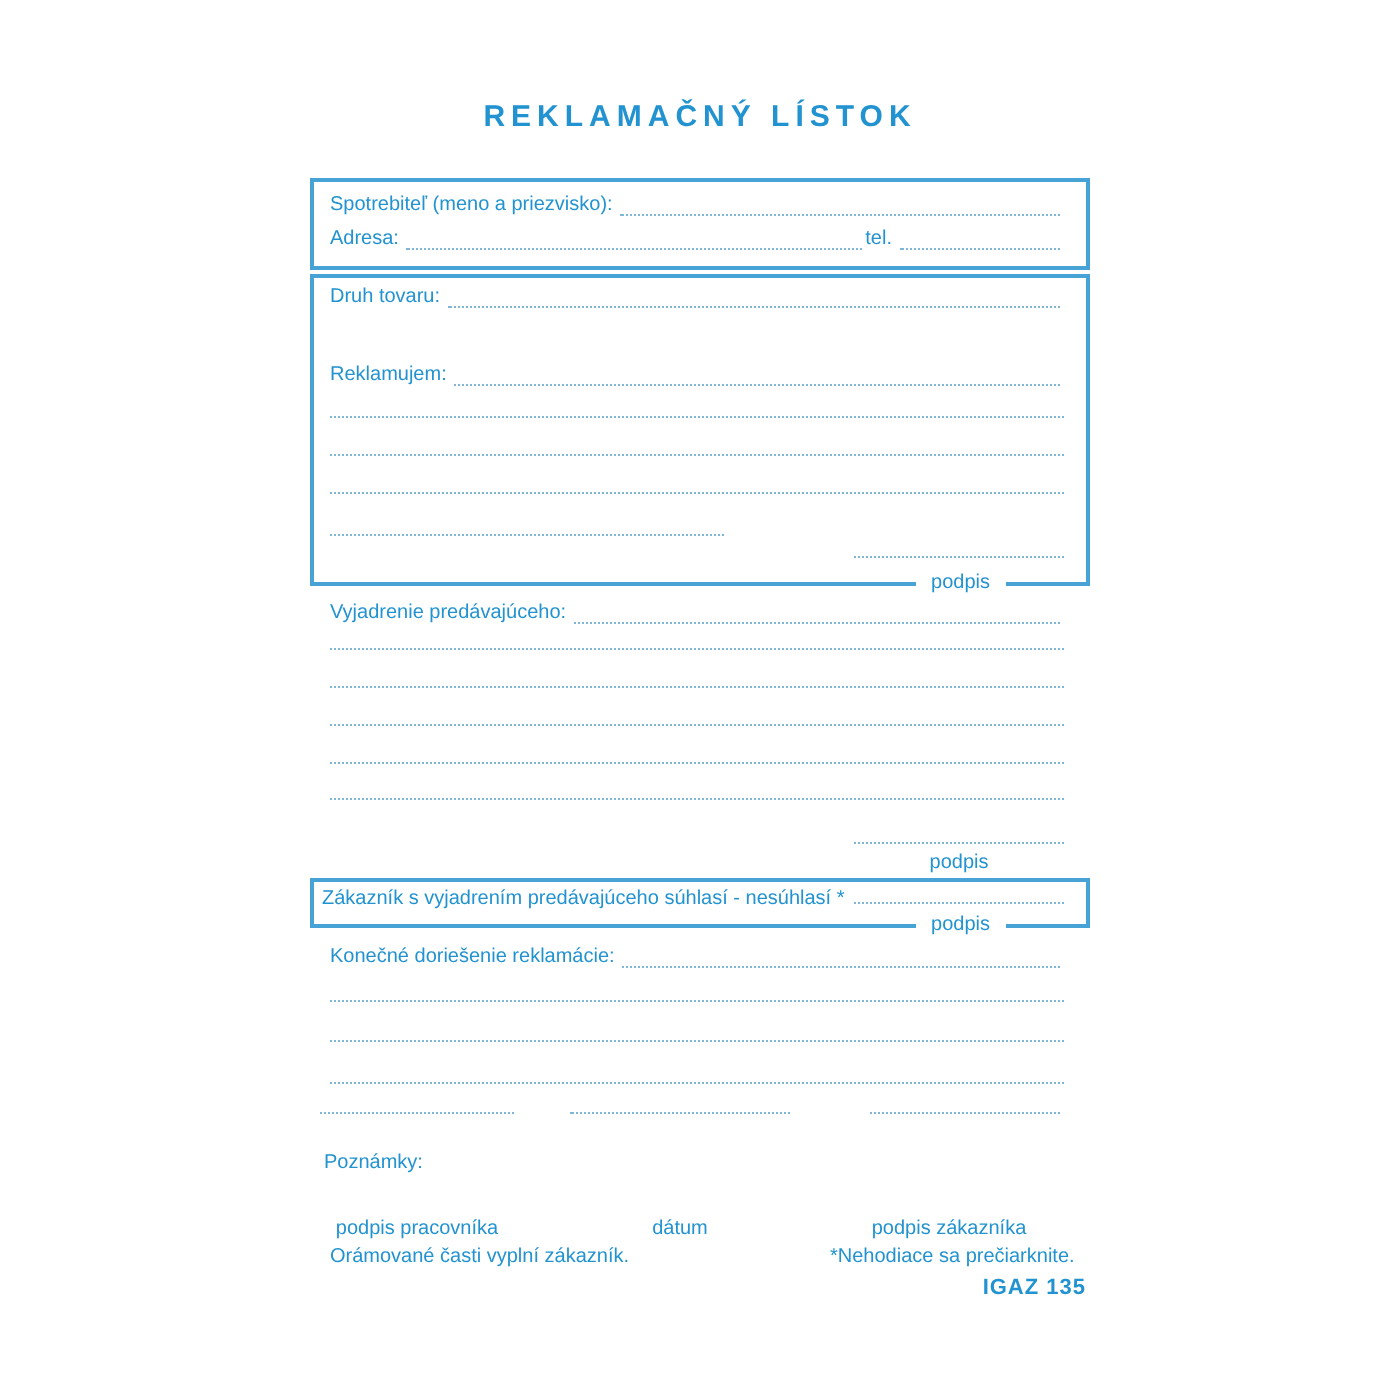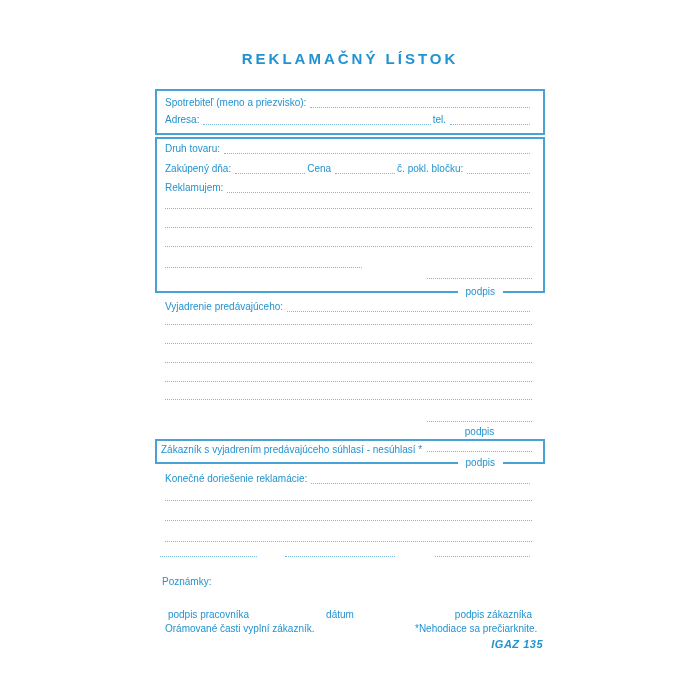--- a/index.html
+++ b/index.html
@@ -36,21 +36,21 @@
     padding:0 8px;font-size:10px;line-height:13px;color:var(--blue);
   }
   .podpis-free{
     position:absolute;right:13px;width:105px;text-align:center;
     font-size:10px;line-height:12px;color:var(--blue);
   }
   .abs-lbl{position:absolute;font-size:10px;line-height:12px;white-space:nowrap;color:var(--blue);}
   .sig{position:absolute;font-size:10px;line-height:12px;text-align:center;color:var(--blue);margin-top:48px;}
   .foot{position:absolute;font-size:10px;line-height:11px;white-space:nowrap;color:var(--blue);}
   .formid{
-    position:absolute;right:2px;font-size:11px;font-style:italic;font-weight:bold;
+    position:absolute;right:2px;font-size:11px;font-weight:bold;
     letter-spacing:0.5px;color:var(--blue);
   }
 </style>
 </head>
 <body>
 
 <div class="page">
   <div class="content">
 
     <div class="title">REKLAMAČNÝ LÍSTOK</div>
@@ -65,28 +65,20 @@
         <span class="lbl">Adresa:</span>
         <span class="dots grow"></span>
         <span class="lbl">tel.</span>
         <span class="dots" style="width:80px"></span>
       </div>
     </div>
 
     <div class="box" style="top:137px;height:152px">
       <div class="frow" style="top:4px">
         <span class="lbl">Druh tovaru:</span>
-        <span class="dots grow"></span>
-      </div>
-      <div class="frow" style="top:24px">
-        <span class="lbl">Zakúpený dňa:</span>
-        <span class="dots" style="width:70px"></span>
-        <span class="lbl">Cena</span>
-        <span class="dots" style="width:60px"></span>
-        <span class="lbl">č. pokl. bločku:</span>
         <span class="dots grow"></span>
       </div>
       <div class="frow" style="top:43px">
         <span class="lbl">Reklamujem:</span>
         <span class="dots grow"></span>
       </div>
       <div class="hline" style="top:69px;left:8px;right:11px"></div>
       <div class="hline" style="top:88px;left:8px;right:11px"></div>
       <div class="hline" style="top:107px;left:8px;right:11px"></div>
       <div class="hline" style="top:128px;left:8px;width:197px"></div>
@@ -118,21 +110,21 @@
     </div>
     <div class="hline c" style="top:500px"></div>
     <div class="hline c" style="top:520px"></div>
     <div class="hline c" style="top:541px"></div>
 
     <div class="hline" style="top:556px;left:5px;width:97px"></div>
     <div class="hline" style="top:556px;left:130px;width:110px"></div>
     <div class="hline" style="top:556px;left:280px;width:95px"></div>
     <span class="sig" style="top:561px;left:5px;width:97px">podpis pracovníka</span>
     <span class="sig" style="top:561px;left:130px;width:110px">dátum</span>
-    <span class="sig" style="top:561px;left:291px;width:95px">podpis zákazníka</span>
+    <span class="sig" style="top:561px;left:272px;width:95px">podpis zákazníka</span>
 
     <span class="abs-lbl" style="top:576px;left:7px">Poznámky:</span>
 
     <span class="foot" style="top:623px;left:10px">Orámované časti vyplní zákazník.</span>
     <span class="foot" style="top:623px;left:260px">*Nehodiace sa prečiarknite.</span>
     <span class="formid" style="top:638px">IGAZ 135</span>
 
   </div>
 </div>
 

